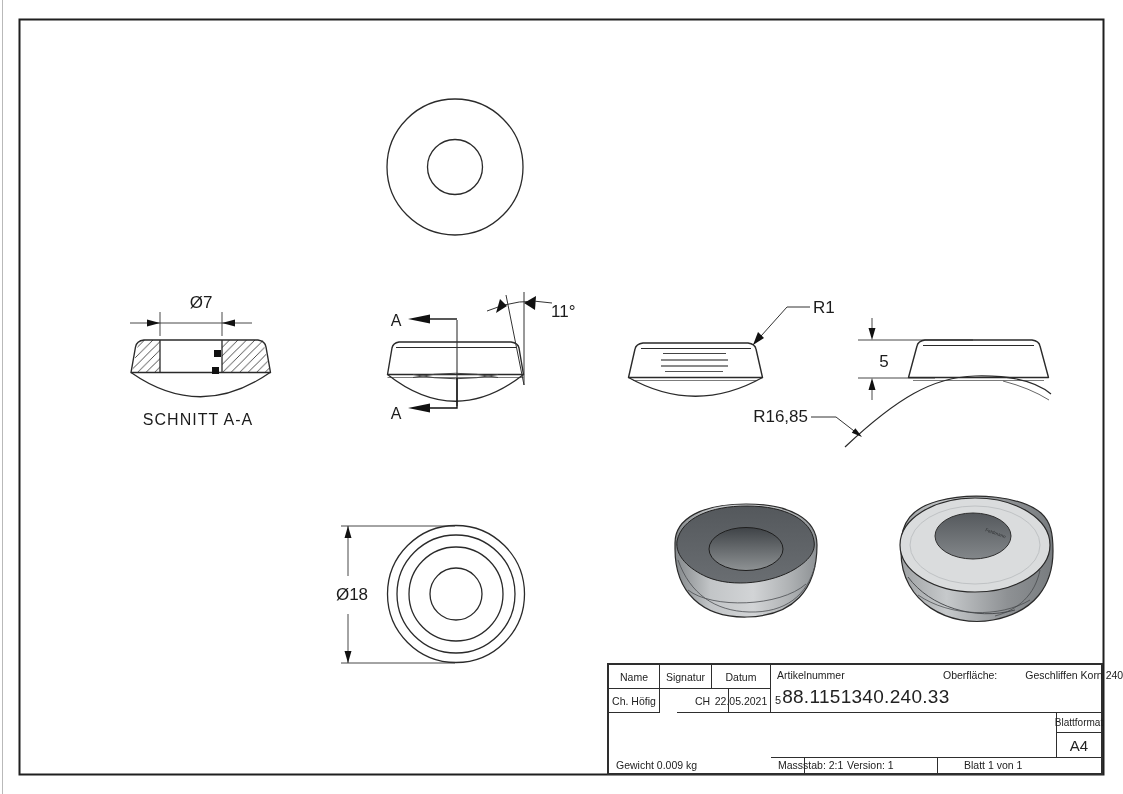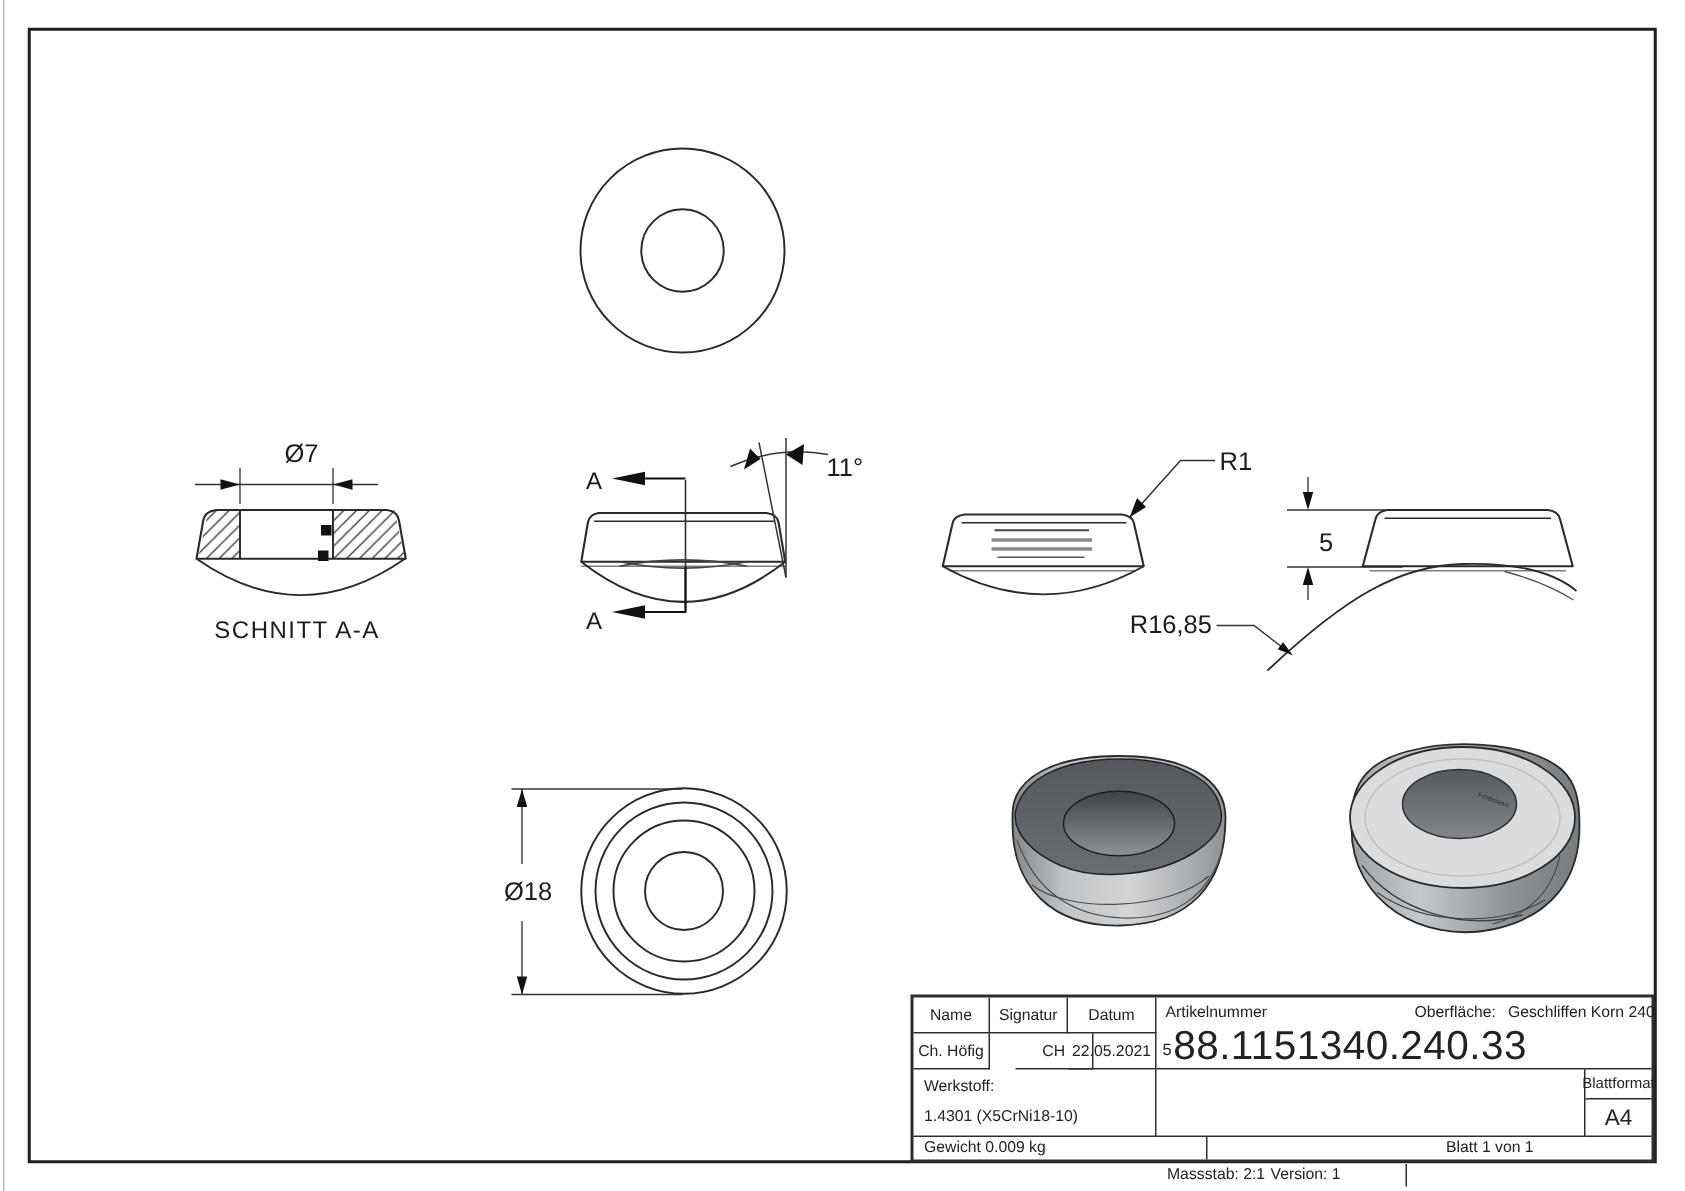--- a/index.html
+++ b/index.html
@@ -15,24 +15,24 @@
   
   #tb{position:absolute;left:607px;top:663px;width:496px;height:112px;
       border:2px solid #2e2e2e;box-sizing:border-box;font-size:10.5px;color:#222;}
   .cell{position:absolute;box-sizing:border-box;}
   .br{border-right:1.5px solid #2e2e2e;}
   .bb{border-bottom:1.5px solid #2e2e2e;}
   .ctr{display:flex;align-items:center;justify-content:center;}
   .lft{display:flex;align-items:center;padding-left:7px;}
   .artlabel{position:absolute;left:6px;top:4px;font-size:10.5px;}
   .oberf{position:absolute;left:172px;top:4px;font-size:10.5px;white-space:nowrap;}
-  .oberf .val{margin-left:8px;}
+  .oberf .val{margin-left:28px;}
   .artnum{position:absolute;left:4px;top:21px;display:flex;align-items:flex-end;}
   .artnum .pre{font-size:11px;transform:translateY(-2px);margin-right:1px;}
-  .artnum .num{font-size:27px;letter-spacing:.3px;line-height:22px;}
+  .artnum .num{font-size:19px;letter-spacing:.3px;line-height:22px;}
   .matcell{padding:5px 0 0 7px;}
   .matcell .l1{display:block;margin-bottom:8px;}
   .a4{font-size:15px;}
   .scalecell span{position:absolute;top:0;line-height:14px;}
   .s1{left:7px;} .s2{left:76px;}
   .row4{line-height:13px;}
 </style>
 </head>
 <body>
 
@@ -211,30 +211,26 @@
       <span class="artlabel">Artikelnummer</span>
       <span class="oberf">
         <span>Oberfläche:</span><span class="val">Geschliffen Korn 240</span>
       </span>
       <span class="artnum">
         <span class="pre">5</span>
         <span class="num">88.1151340.240.33</span>
       </span>
     </div>
 
-    <div class="cell br bb matcell" style="left:0;top:48px;width:162px;height:45px;">
-      <span class="l1">Werkstoff:</span>
-      <span>1.4301 (X5CrNi18-10)</span>
-    </div>
     <div class="cell br bb" style="left:162px;top:48px;width:286px;height:45px;"></div>
     <div class="cell bb" style="left:448px;top:48px;width:44px;height:45px;">
       <div class="cell bb ctr" style="left:0;top:0;width:44px;height:20px;font-size:10px;">Blattformat</div>
       <div class="cell ctr a4" style="left:0;top:21px;width:44px;height:23px;">A4</div>
     </div>
 
     <div class="cell br lft row4" style="left:0;top:93px;width:196px;height:15px;">Gewicht 0.009 kg</div>
-    <div class="cell br row4 scalecell" style="left:162px;top:111px;width:167px;height:15px;">
+    <div class="cell br row4 scalecell" style="left:162px;top:93px;width:167px;height:15px;">
       <span class="s1">Massstab: 2:1</span>
       <span class="s2">Version: 1</span>
     </div>
     <div class="cell lft row4" style="left:348px;top:93px;width:163px;height:15px;">Blatt 1 von 1</div>
   </div>
 </div>
 
 </body></html>

